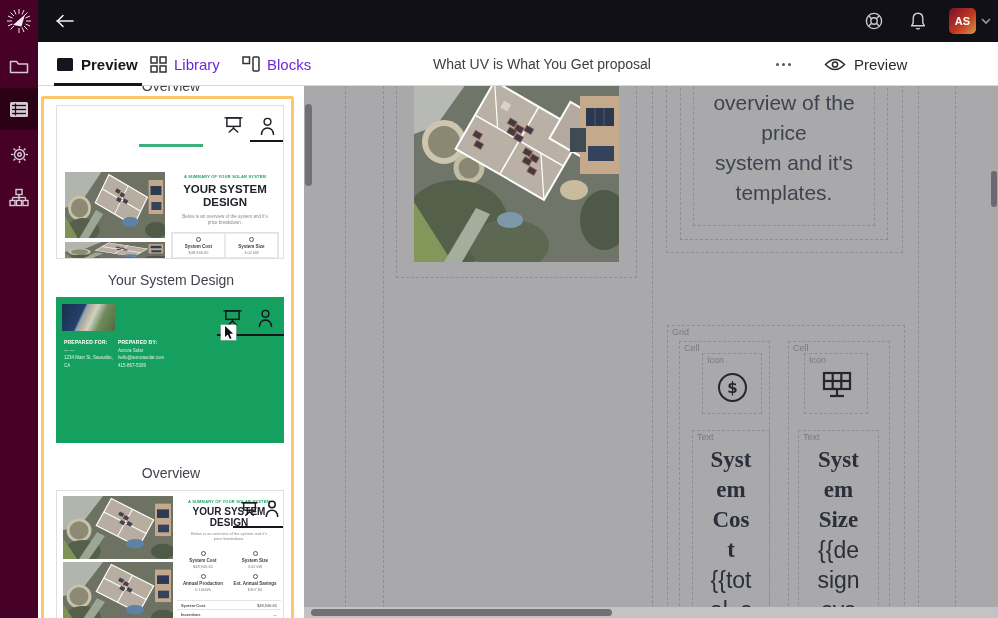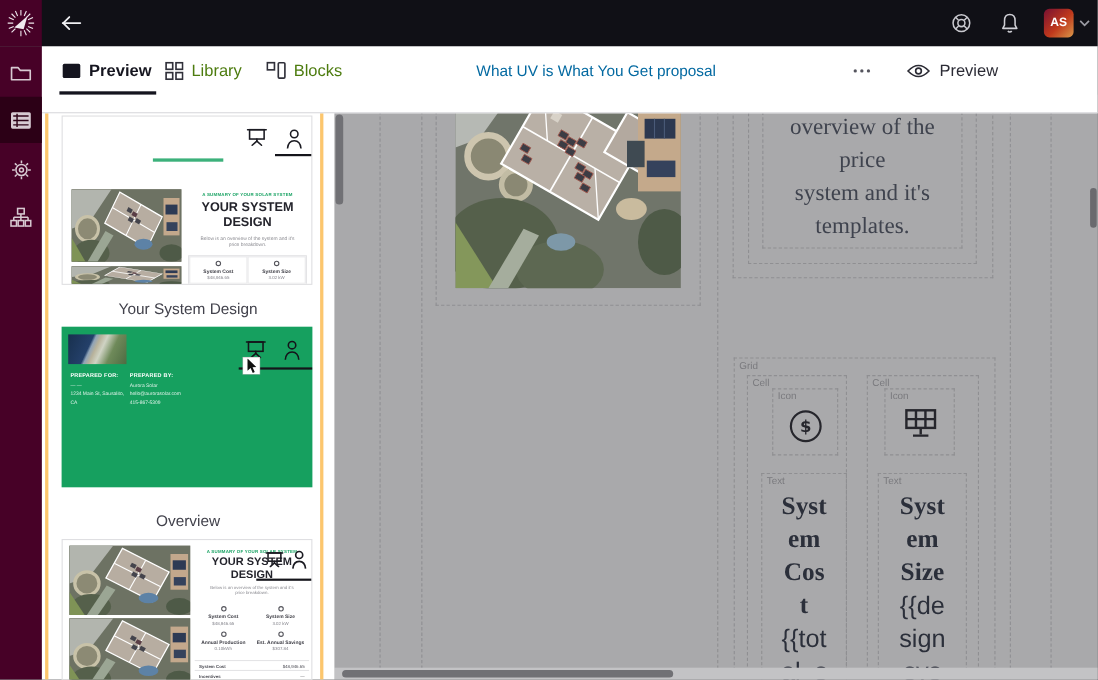--- a/index.html
+++ b/index.html
@@ -22,25 +22,25 @@
           background:linear-gradient(135deg,#7e1430 5%,#c0391c 55%,#d9984a 100%);
           color:#fff;font-size:11px;font-weight:700;display:flex;align-items:center;justify-content:center;cursor:pointer;}
   .acct-chev{position:absolute;left:981px;top:17px;width:10px;height:8px;cursor:pointer;}
 
   
   .sidenav{position:absolute;left:0;top:42px;width:38px;height:576px;background:#470127;z-index:25;}
   .nav-item{position:absolute;left:0;width:38px;height:42px;display:flex;align-items:center;justify-content:center;cursor:pointer;}
   .nav-item.active{background:#2c0016;}
 
   
-  .toolbar{position:absolute;left:38px;top:42px;width:960px;height:61px;background:#ffffff;border-bottom:1px solid #d9d9dc;z-index:20;}
-  .tab{position:absolute;top:0;height:44px;display:flex;align-items:center;gap:7px;font-size:15px;color:#4d7c0f;cursor:pointer;}
+  .toolbar{position:absolute;left:38px;top:42px;width:960px;height:44px;background:#ffffff;border-bottom:1px solid #d9d9dc;z-index:20;}
+  .tab{position:absolute;top:0;height:44px;display:flex;align-items:center;gap:7px;font-size:15px;color:#6d28d9;cursor:pointer;}
   .tab.active{color:#15151f;font-weight:700;}
   .tab-underline{position:absolute;left:16px;top:41px;width:88px;height:3px;background:#15151f;}
-  .doc-title{position:absolute;left:354px;top:0;width:300px;height:44px;display:flex;align-items:center;justify-content:center;font-size:14px;color:#0369a1;}
+  .doc-title{position:absolute;left:354px;top:0;width:300px;height:44px;display:flex;align-items:center;justify-content:center;font-size:14px;color:#404040;}
   .more-dots{position:absolute;left:738px;top:0;height:44px;display:flex;align-items:center;gap:3px;cursor:pointer;}
   .more-dots i{width:3px;height:3px;border-radius:50%;background:#55555e;}
   .preview-act{position:absolute;left:786px;top:0;height:44px;display:flex;align-items:center;gap:8px;font-size:15px;color:#2b2b35;cursor:pointer;}
   .save-btn{position:absolute;left:875px;top:0;width:85px;height:44px;background:#15151c;color:#fff;font-size:14px;font-weight:600;
             display:flex;align-items:center;justify-content:center;gap:8px;cursor:pointer;}
 
   
   .pages-panel{position:absolute;left:38px;top:86px;width:266px;height:532px;background:#fff;overflow:hidden;z-index:10;}
   .focus-ring{position:absolute;left:3px;top:10px;width:253px;height:700px;border:3px solid #fcc66d;border-radius:2px;}
   .page-label{position:absolute;left:0;width:100%;text-align:center;font-size:14px;color:#42424c;}
@@ -531,21 +531,21 @@
         <rect x="156" y="58" width="16" height="24" fill="#3f4a52"></rect>
         <rect x="150" y="0" width="20" height="9" fill="#e8e8e8" transform="rotate(8 160 4)"></rect>
         <ellipse cx="190" cy="150" rx="24" ry="30" fill="#4e5a47"></ellipse>
         <ellipse cx="160" cy="120" rx="14" ry="10" fill="#c9bb9e"></ellipse>
       </svg>
     </div>
 
     <div class="ph" style="left:362px;top:-46px;width:237px;height:213px;"></div>
     <div class="ph" style="left:376px;top:-38px;width:208px;height:192px;"></div>
     <div class="ph" style="left:389px;top:-30px;width:182px;height:170px;"></div>
-    <div style="position:absolute;left:389px;top:14px;width:182px;font-family:Liberation Serif, serif;">
+    <div style="position:absolute;left:389px;top:2px;width:182px;">
       <div class="pline">overview of the</div>
       <div class="pline">price</div>
       <div class="pline">system and it's</div>
       <div class="pline">templates.</div>
     </div>
 
     <div class="ph" style="left:363px;top:239px;width:238px;height:300px;">
       <span class="ph-label">Grid</span>
     </div>
     <div class="ph" style="left:375px;top:255px;width:91px;height:280px;">

